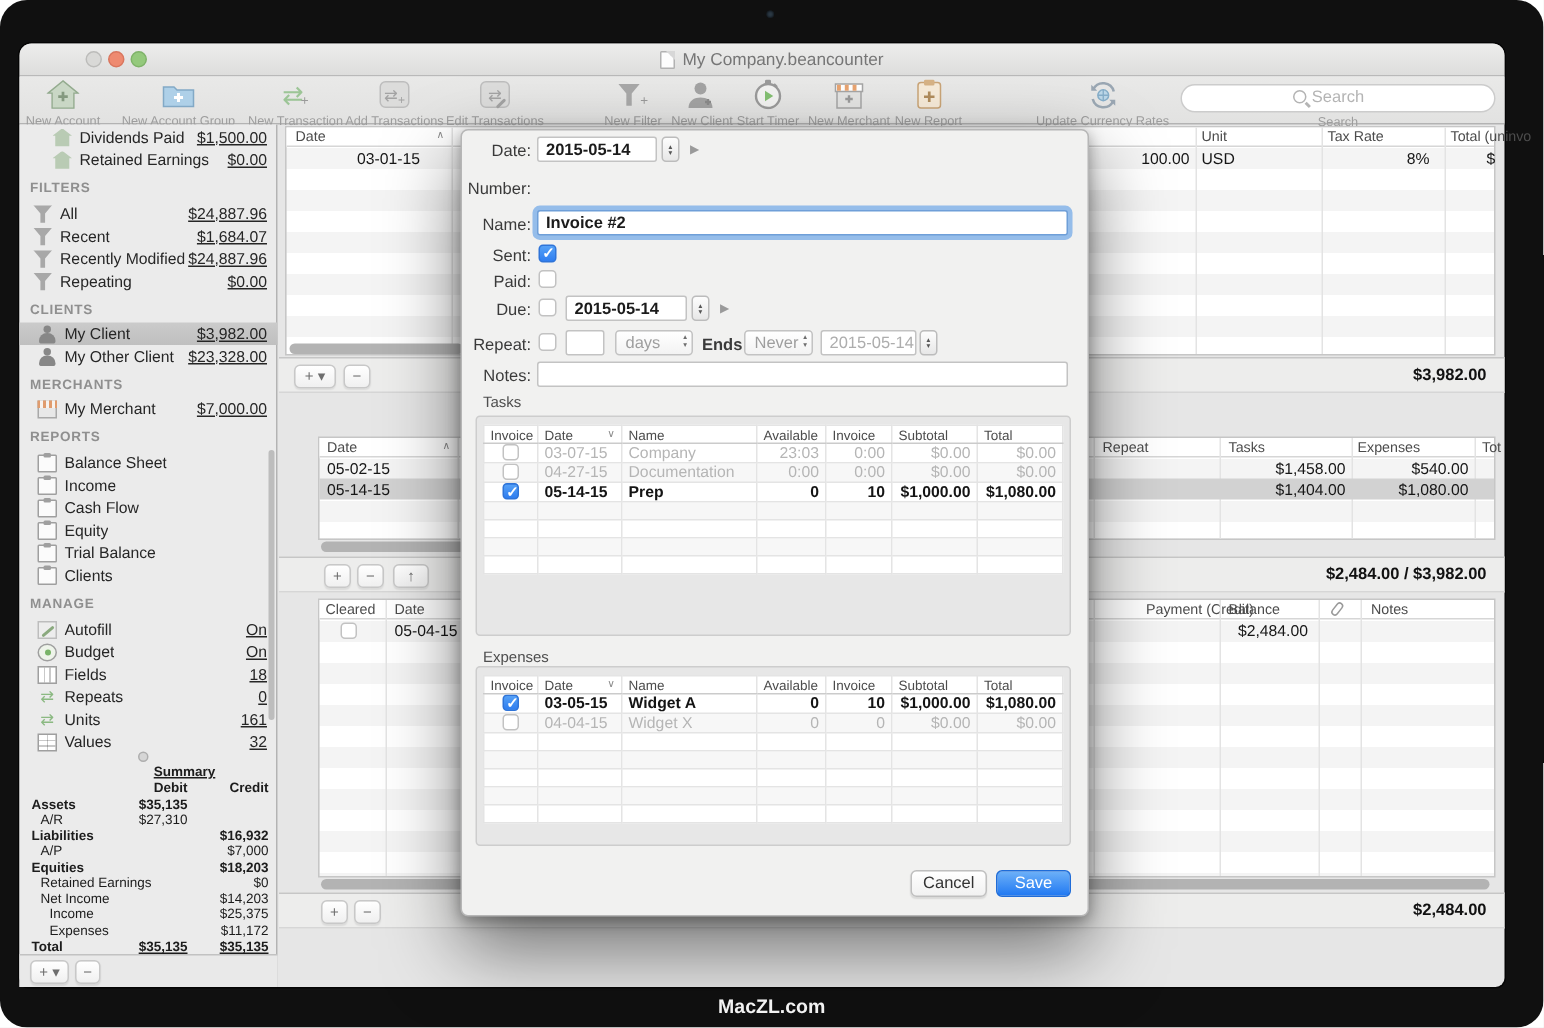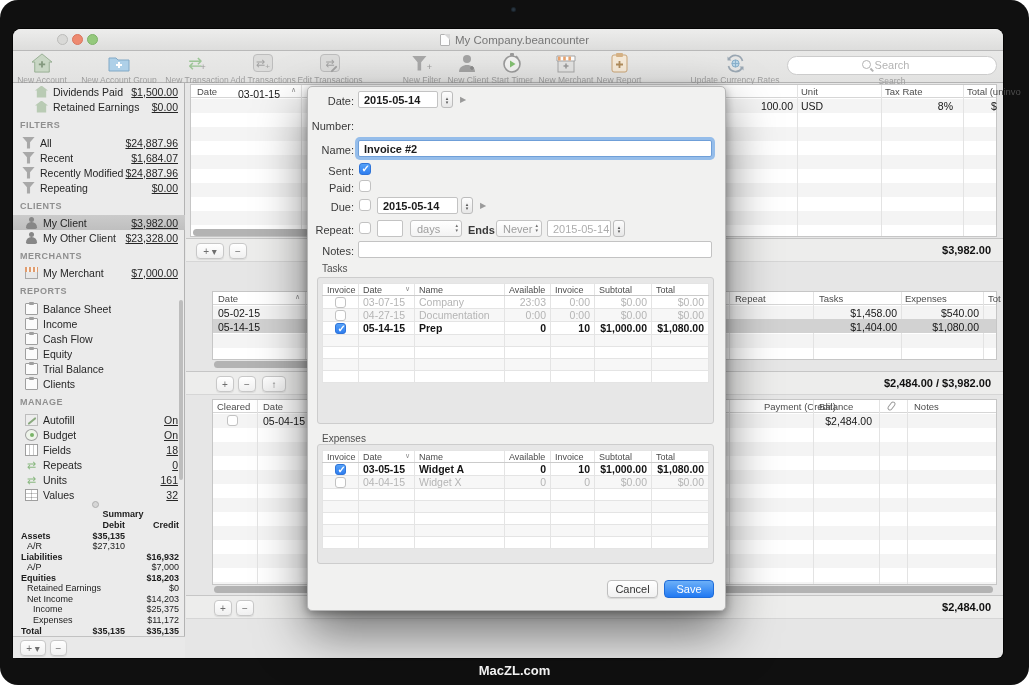--- a/index.html
+++ b/index.html
@@ -45,21 +45,21 @@
   .i-clip::before{content:"";position:absolute;left:3px;top:-2px;width:5px;height:3px;background:#9f9f9f;border-radius:1px;}
   .i-pencil{border:1px solid #bdbdbd;background:#ededed;}
   .i-pencil::before{content:"";position:absolute;left:1px;top:5px;width:10px;height:2px;background:#8aa97e;transform:rotate(-40deg);border-radius:1px;}
   .i-target{border:1px solid #9f9f9f;border-radius:50%;background:#eef4ea;}
   .i-target::before{content:"";position:absolute;left:3.5px;top:3px;width:4px;height:4px;border-radius:50%;background:#79b468;}
   .i-cols{border:1px solid #9f9f9f;background:linear-gradient(90deg,#fff 0 3px,#c9c9c9 3px 4px,#fff 4px 7px,#c9c9c9 7px 8px,#fff 8px);}
   .i-grid{border:1px solid #9f9f9f;background:linear-gradient(#fff 0 3px,#c9c9c9 3px 4px,#fff 4px 7px,#c9c9c9 7px 8px,#fff 8px),linear-gradient(90deg,#fff 0 5px,#c9c9c9 5px 6px,#fff 6px);background-blend-mode:multiply;}
   .i-swap{color:#8bb982;font-size:11px;line-height:12px;text-align:center;background:none;}
   .sum{position:absolute;font-size:9px;color:#1c1c1c;}
   .sumb{font-weight:bold;}
-  .sumu{padding-left:48px;}
+  .sumu{text-decoration:underline;padding-left:48px;}
   .splitdot{left:92px;top:501px;width:7px;height:7px;border-radius:50%;background:#d6d6d6;border:1px solid #aeaeae;}
   #sbfoot{left:13px;top:636px;width:172px;height:22px;background:#e9e9e9;border-top:1px solid #c2c2c2;}
   .minibtn{position:absolute;height:16px;background:linear-gradient(#ffffff,#f0f0f0);border:1px solid #c8c8c8;border-radius:4px;font-size:10px;color:#6e6e6e;display:flex;align-items:center;justify-content:center;box-shadow:0 1px 1px rgba(0,0,0,.08);}
   #sbscroll{left:179px;top:300px;width:4px;height:180px;background:#bdbdbd;border-radius:3px;}
   
   .tbl{border:1px solid #c6c6c6;background:repeating-linear-gradient(#ffffff 0 14px,#f4f4f4 14px 28px);}
   .thead{position:absolute;left:0;top:0;right:0;height:13px;background:#fff;border-bottom:1px solid #d6d6d6;}
   .hl{position:absolute;top:1px;font-size:9.5px;color:#4c4c4c;white-space:nowrap;}
   .cl{position:absolute;font-size:10.5px;color:#161616;white-space:nowrap;}
   .vline{position:absolute;top:0;bottom:0;width:1px;background:#e3e3e3;}
@@ -375,21 +375,21 @@
       <span class="hl sortg" style="left:100px;">∧</span>
       <span class="hl" style="left:118px;">Comp</span>
       <span class="hl" style="left:610px;">Unit</span>
       <span class="hl" style="left:694px;">Tax Rate</span>
       <span class="hl" style="left:776px;">Total (uninvo</span>
     </div>
     <div class="vline" style="left:110px;"></div>
     <div class="vline" style="left:606px;"></div>
     <div class="vline" style="left:690px;"></div>
     <div class="vline" style="left:772px;"></div>
-    <span class="cl" style="left:6px;top:3px;padding-left:41px;">03-01-15</span>
+    <span class="cl" style="left:6px;top:15px;padding-left:41px;">03-01-15</span>
     <span class="cl" style="left:520px;top:15px;width:82px;text-align:right;">100.00</span>
     <span class="cl" style="left:610px;top:15px;">USD</span>
     <span class="cl" style="left:680px;top:15px;width:82px;text-align:right;">8%</span>
     <span class="cl" style="left:800px;top:15px;">$</span>
     <div class="thumb" style="left:2px;top:144px;width:116px;"></div>
   </div>
   <div class="band" style="left:186px;top:238px;width:817px;height:24px;">
     <div class="minibtn" style="left:10px;top:4px;width:28px;">+ ▾</div>
     <div class="minibtn" style="left:43px;top:4px;width:18px;">−</div>
     <span class="btot">$3,982.00</span>

